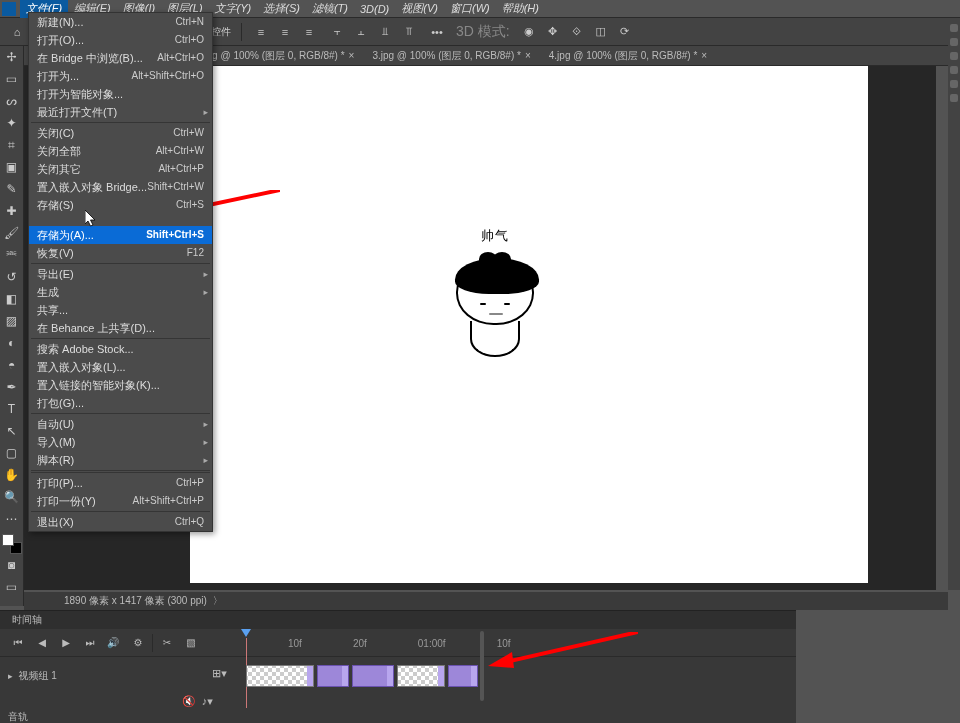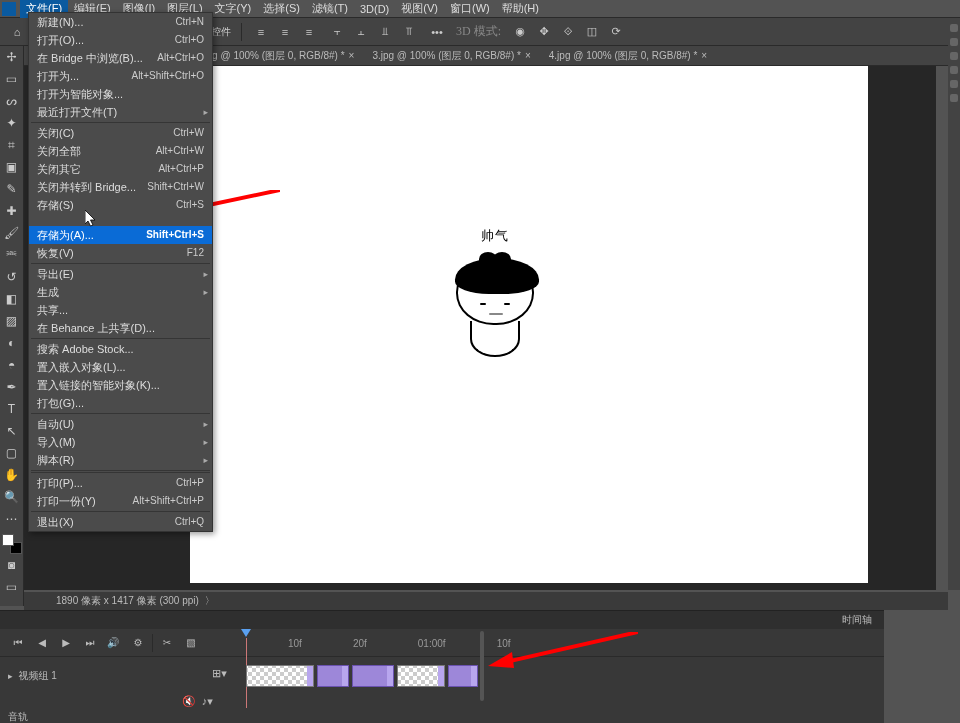--- a/index.html
+++ b/index.html
@@ -15,21 +15,21 @@
     }
     .menubar {
       height: 18px;
       background: #535353;
       display: flex;
       align-items: center;
       padding: 0 2px;
       border-bottom: 1px solid #2a2a2a;
     }
     .menubar-icon { width: 14px; height: 14px; background: #0a5aa0; margin-right: 4px; }
-    .menubar-item { padding: 2px 6px; color: #ddd; cursor: default; }
+    .menubar-item { padding: 2px 6px; color: #ddd; cursor: default; font-style: italic; }
     .menubar-item.active { background: #0a5aa0; color: #fff; }
     .options-bar {
       height: 28px;
       background: #434343;
       display: flex;
       align-items: center;
       gap: 10px;
       padding: 0 8px;
       border-bottom: 1px solid #2a2a2a;
     }
@@ -146,24 +146,23 @@
     .dd-item.highlight .dd-shortcut { color:#fff;font-weight:bold; }
     .status-bar {
       position: absolute; left: 24px; bottom: 113px;
       height: 18px; width: 924px;
       background: #3a3a3a;
       display:flex; align-items:center; padding:0 8px; gap:6px;
       color:#bbb; font-size:10px;
     }
     .timeline-panel {
       position: absolute;
-      left: 0; bottom: 0; width: 884px; height: 113px;
+      left: 0; bottom: 0; width: 796px; height: 113px;
       background: #383838;
       border-top: 1px solid #222;
-      text-align: right;
     }
     .tl-header {
       height: 18px; background: #2f2f2f; padding: 2px 12px; color:#bbb; font-size:10px;
     }
     .tl-controls {
       height: 28px; display:flex; align-items:center; gap:4px; padding: 0 8px;
       border-bottom: 1px solid #2a2a2a;
     }
     .tl-btn { width:20px; height:18px; display:flex;align-items:center;justify-content:center; color:#bbb; font-size:10px; }
     .tl-ruler {
@@ -203,21 +202,21 @@
     }
     .cursor svg{ width:100%; height:100%;}
     .arrow-red {
       position:absolute; z-index:40;
     }
     .arrow1 { left: 120px; top: 190px; width:160px; height:36px;}
     .arrow2 { left: 488px; top: 632px; width:150px; height:36px;}
     .right-strip { position:absolute; right:0; top:18px; width:12px; height:572px; background:#434343; display:flex; flex-direction:column; align-items:center; gap:6px; padding-top:6px; }
     .mini { width:8px; height:8px; background:#666; border-radius:2px;}
     .opt-group { display:flex; align-items:center; gap:6px; }
-    .opt-text { font-size:12px; color:#888;font-family:Liberation Serif, serif;}
+    .opt-text { font-size:14px; color:#888;}
   </style>
 </head>
 <body>
 
 <div class="menubar">
   <div class="menubar-icon"></div>
   <div class="menubar-item active">文件(F)</div>
   <div class="menubar-item">编辑(E)</div>
   <div class="menubar-item">图像(I)</div>
   <div class="menubar-item">图层(L)</div>
@@ -353,21 +352,21 @@
     </div>
     <div class="dd-item">
       <span>关闭全部</span>
       <span class="dd-shortcut">Alt+Ctrl+W</span>
     </div>
     <div class="dd-item">
       <span>关闭其它</span>
       <span class="dd-shortcut">Alt+Ctrl+P</span>
     </div>
     <div class="dd-item">
-      <span>关闭并转到 Bridge...</span>
+      <span>置入嵌入对象 Bridge...</span>
       <span class="dd-shortcut">Shift+Ctrl+W</span>
     </div>
     <div class="dd-item">
       <span>存储(S)</span>
       <span class="dd-shortcut">Ctrl+S</span>
     </div>
     <div class="dd-item highlight">
       <span>存储为(A)...</span>
       <span class="dd-shortcut">Shift+Ctrl+S</span>
     </div>
@@ -437,21 +436,21 @@
 <svg class="arrow-red arrow1" viewBox="0 0 160 36">
   <line x1="160" y1="0" x2="18" y2="30" stroke="#f00" stroke-width="4"></line>
   <polygon points="0,34 24,20 26,36" fill="#f00"></polygon>
 </svg>
 <svg class="arrow-red arrow2" viewBox="0 0 150 36">
   <line x1="150" y1="0" x2="18" y2="30" stroke="#f00" stroke-width="4"></line>
   <polygon points="0,34 24,20 26,36" fill="#f00"></polygon>
 </svg>
 
 <div class="status-bar">
-  <span style="margin-left:24px">1890 像素 x 1417 像素 (300 ppi)</span>
+  <span style="margin-left:32px">1890 像素 x 1417 像素 (300 ppi)</span>
   <span>〉</span>
 </div>
 
 <div class="timeline-panel">
   <div class="tl-header">时间轴</div>
   <div class="tl-controls">
     <div class="tl-btn">⏮</div>
     <div class="tl-btn">◀</div>
     <div class="tl-btn">▶</div>
     <div class="tl-btn">⏭</div>

